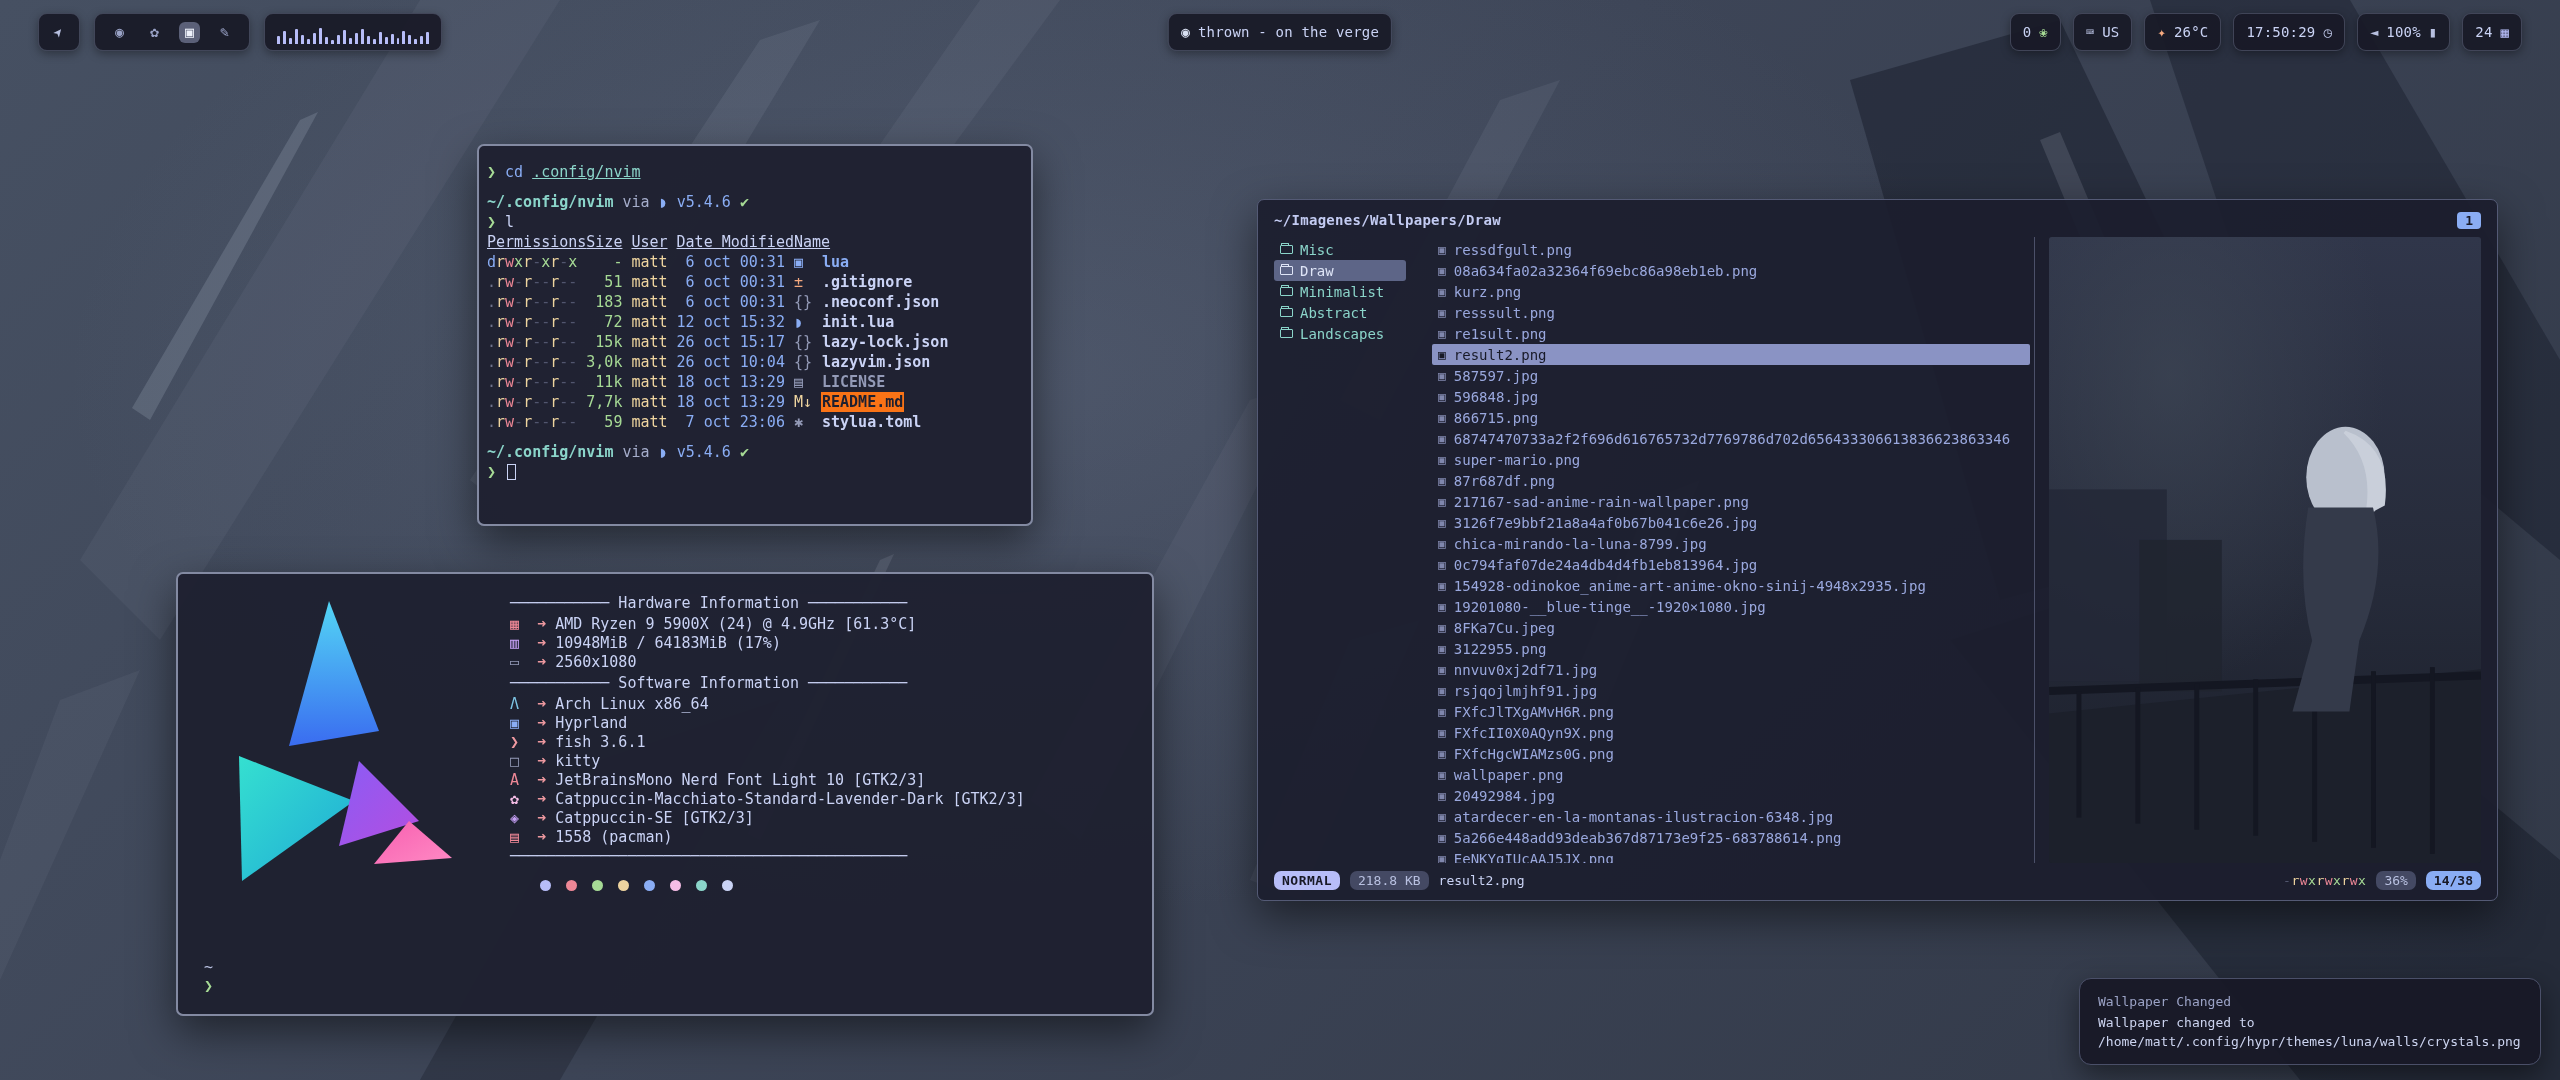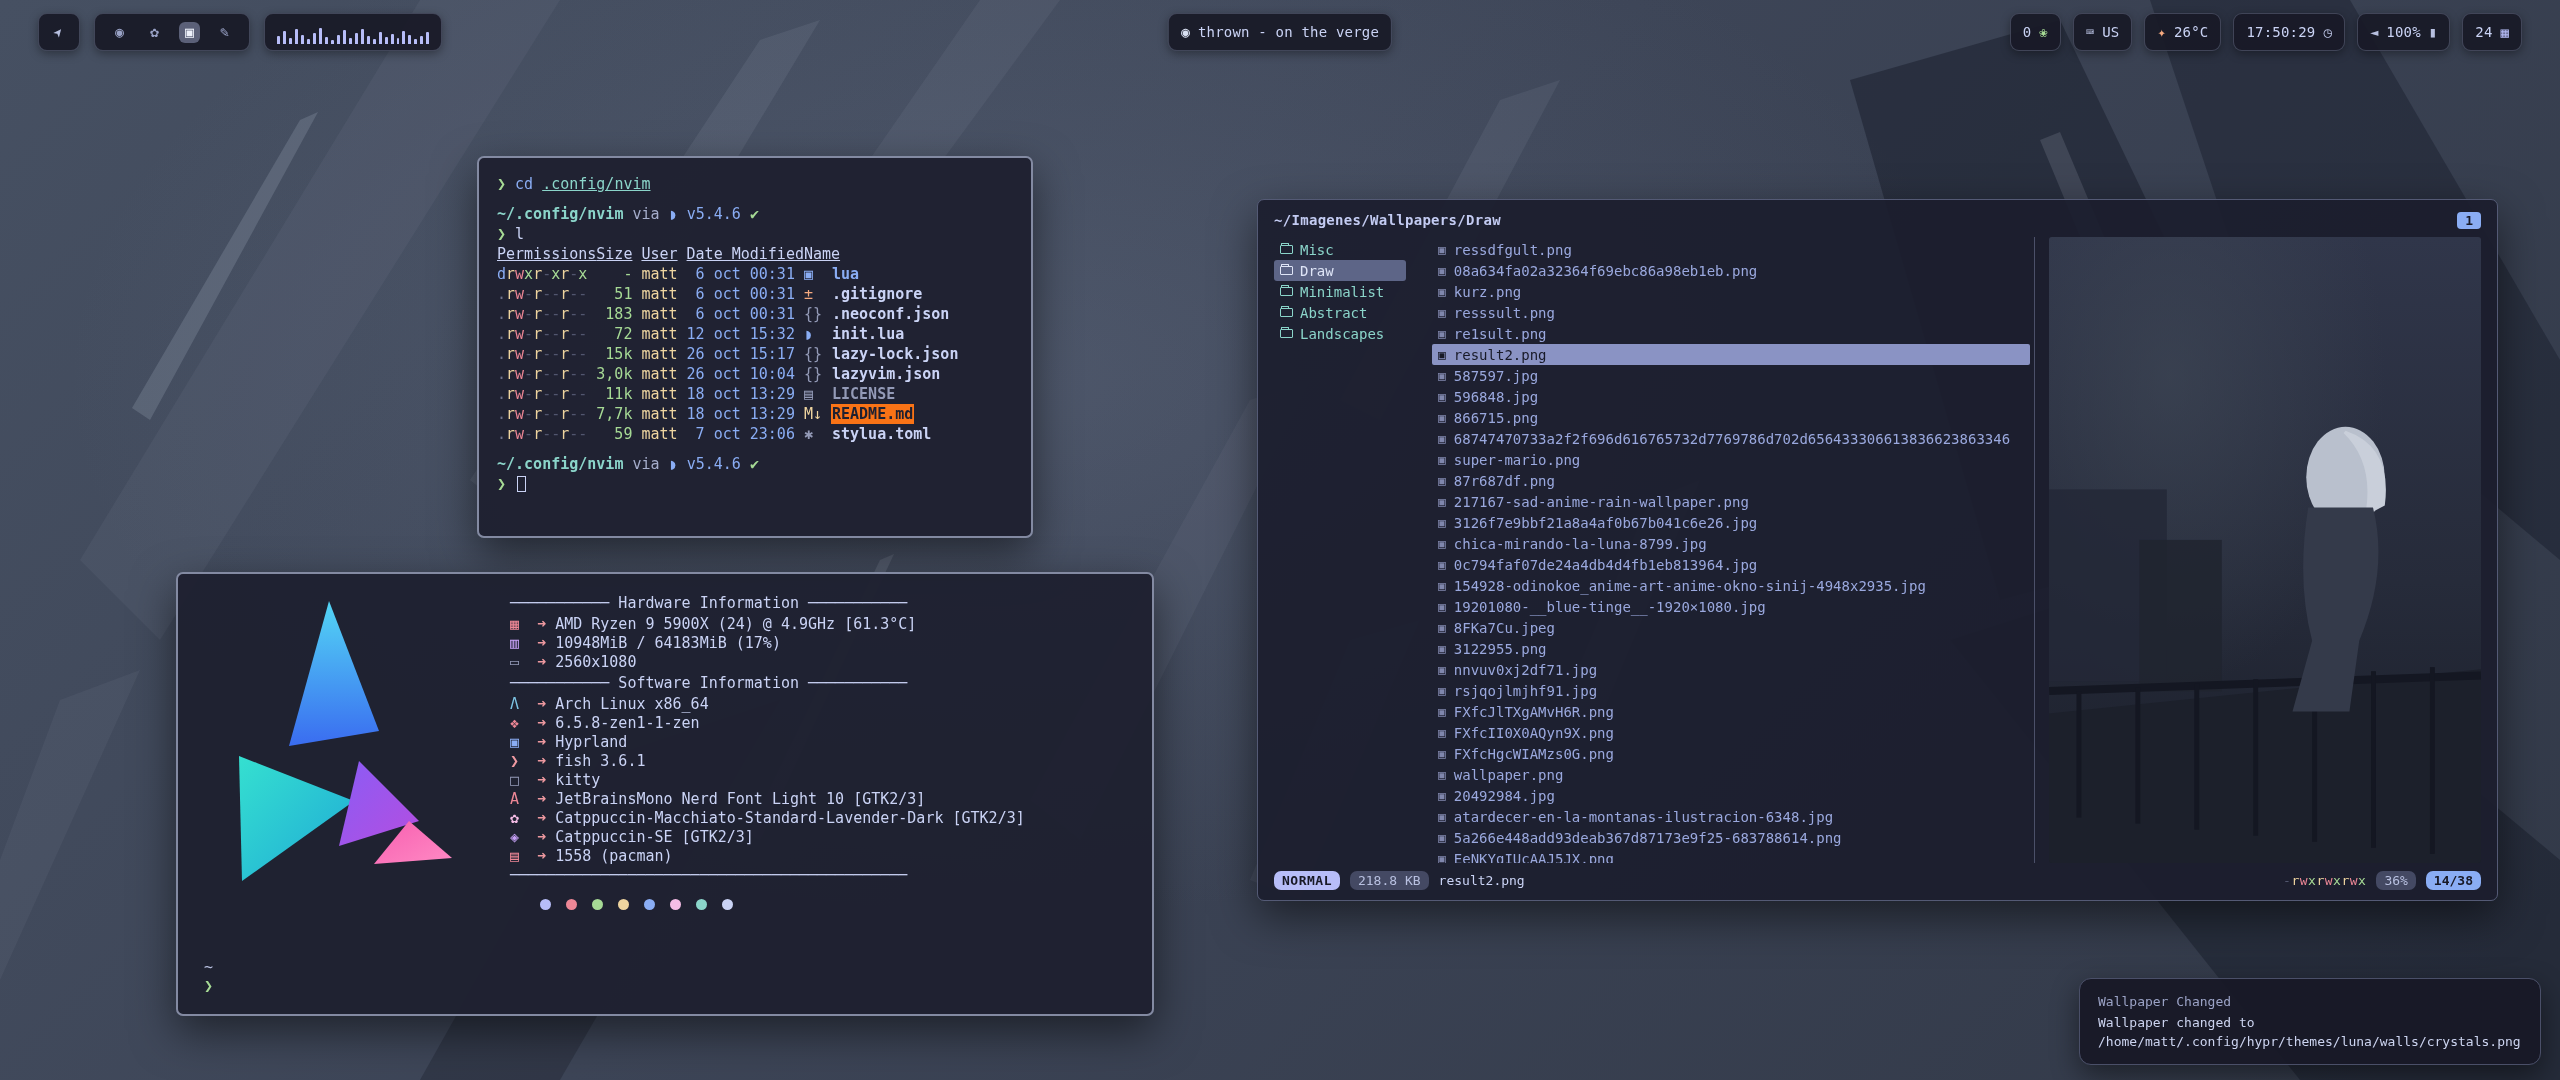--- a/index.html
+++ b/index.html
@@ -33,22 +33,22 @@
   .right-group { margin-left:auto; display:flex; gap:12px; }
   .picon { color:#b8c0e0; font-size:14px; line-height:1; }
   .picon:empty { display:none; }
   .pval { letter-spacing:.2px; }
 
   
   .window { position:absolute; background:rgba(30,32,48,.96); border-radius:7px;
     box-shadow:0 16px 44px rgba(0,0,0,.5); z-index:3; }
 
   
-  .term { left:477px; top:156px; width:556px; height:382px;
-    border:2px solid #838aa2; padding:16px 18px; font-size:15px; line-height:20px; }
+  .term { left:477px; top:144px; width:556px; height:382px;
+    border:2px solid #838aa2; padding:16px 8px; font-size:15px; line-height:20px; }
   .tline { white-space:pre; }
   .gap { height:10px; }
   .p-green { color:#a6da95; font-weight:bold; }
   .cmd-word { color:#8aadf4; }
   .cmd-arg { color:#8bd5ca; text-decoration:underline; }
   .cwd { color:#8bd5ca; font-weight:bold; }
   .via { color:#a5adcb; }
   .luaver { color:#8aadf4; }
   .check { color:#a6da95; }
   .lhead, .lrow { display:grid; grid-template-columns:10ch 4ch 4ch 12ch auto;
@@ -383,21 +383,20 @@
 
           <div class="fline"><span class="f-ic" style="color: rgb(198, 160, 246);">▥</span> <span class="farrow">➜</span> <span>10948MiB / 64183MiB (17%)</span></div>
 
           <div class="fline"><span class="f-ic" style="color: rgb(147, 154, 183);">▭</span> <span class="farrow">➜</span> <span>2560x1080</span></div>
         </div>
       <div class="fline header">─────────── Software Information ───────────</div>
       <div>
 
           <div class="fline"><span class="f-ic" style="color: rgb(125, 196, 228);">Λ</span> <span class="farrow">➜</span> <span>Arch Linux x86_64</span></div>
 
-          <div class="fline"><span class="f-ic" style="color: rgb(237, 135, 150);">❖</span> <span class="farrow">➜</span> <span>6.5.8-zen1-1-zen</span></div>
 
           <div class="fline"><span class="f-ic" style="color: rgb(138, 173, 244);">▣</span> <span class="farrow">➜</span> <span>Hyprland</span></div>
 
           <div class="fline"><span class="f-ic" style="color: rgb(238, 153, 160);">❯</span> <span class="farrow">➜</span> <span>fish 3.6.1</span></div>
 
           <div class="fline"><span class="f-ic" style="color: rgb(147, 154, 183);">□</span> <span class="farrow">➜</span> <span>kitty</span></div>
 
           <div class="fline"><span class="f-ic" style="color: rgb(237, 135, 150);">A</span> <span class="farrow">➜</span> <span>JetBrainsMono Nerd Font Light 10 [GTK2/3]</span></div>
 
           <div class="fline"><span class="f-ic" style="color: rgb(245, 189, 230);">✿</span> <span class="farrow">➜</span> <span>Catppuccin-Macchiato-Standard-Lavender-Dark [GTK2/3]</span></div>

